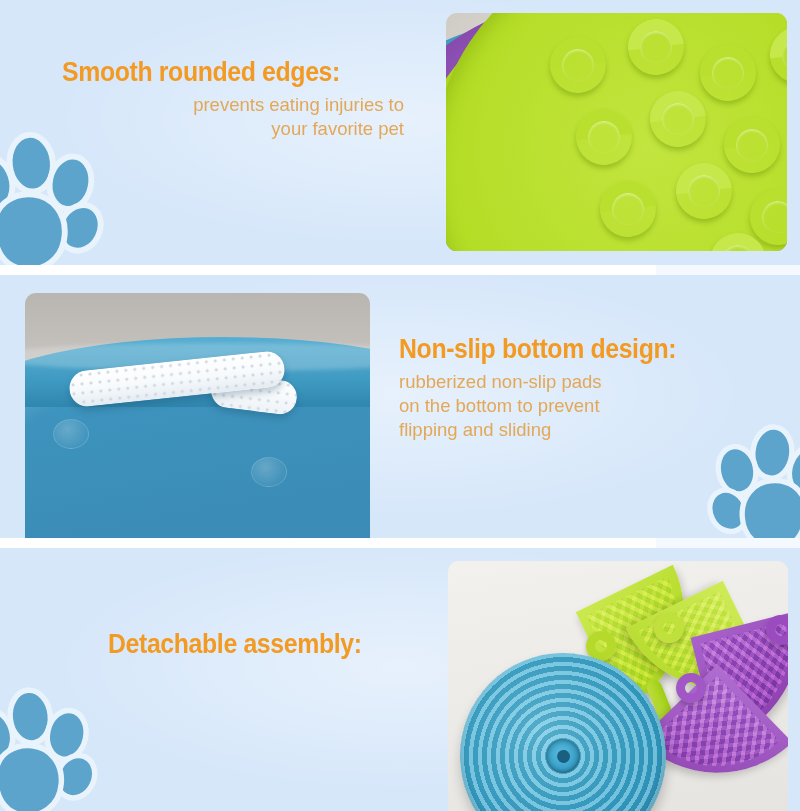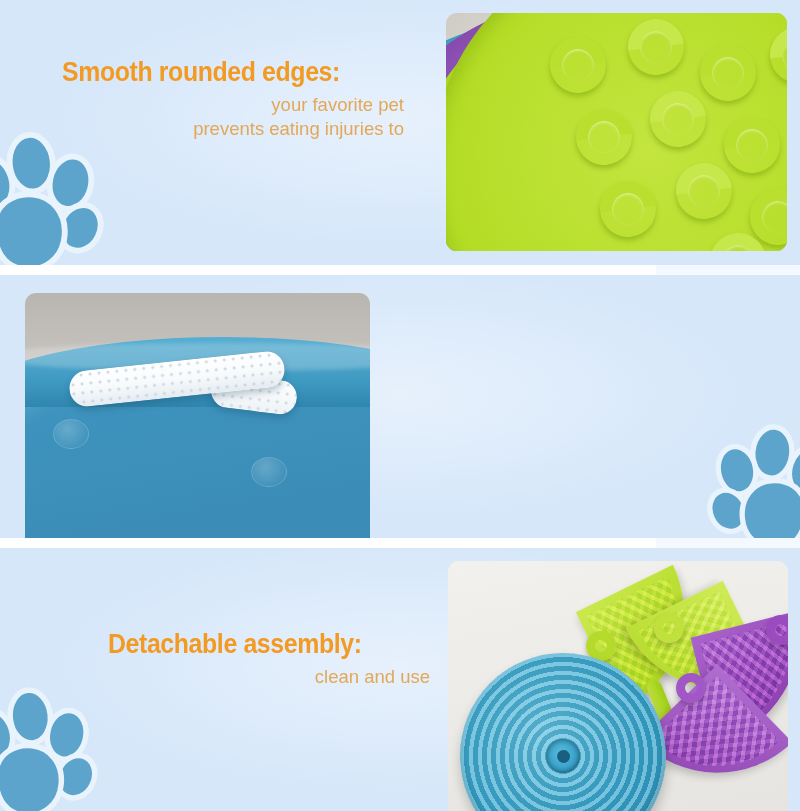--- a/index.html
+++ b/index.html
@@ -262,22 +262,22 @@
         <ellipse cx="46" cy="38" rx="22" ry="29" transform="rotate(-6 46 38)"></ellipse>
         <ellipse cx="86" cy="58" rx="21" ry="27" transform="rotate(12 86 58)"></ellipse>
         <ellipse cx="96" cy="104" rx="20" ry="24" transform="rotate(26 96 104)"></ellipse>
         <path d="M8 104 C8 78 30 68 48 70 C68 72 82 90 80 112 C78 136 58 150 36 146 C16 142 8 124 8 104 Z"></path>
       </g>
     </svg>
 
     <div class="text-block tb-1">
       <div class="heading">Smooth rounded edges:</div>
       <div class="subtitle">
+        <div>prevents eating injuries to</div>
         <div>your favorite pet</div>
-        <div>prevents eating injuries to</div>
       </div>
     </div>
 
     <div class="photo photo-1">
       <div class="photo-inner">
         <div class="p1-bg"></div>
         <div class="ring ring-blue"></div>
         <div class="ring ring-purple"></div>
         <div class="ring ring-green"></div>
         <div class="bowl-inner">
@@ -308,20 +308,28 @@
     <svg class="paw paw-2" viewBox="0 0 120 145" aria-hidden="true" style="transform: scaleX(-1);">
       <g fill="#5ba3cc" stroke="#eaf4fd" stroke-width="6" stroke-linejoin="round">
         <ellipse cx="4" cy="58" rx="22" ry="28" transform="rotate(-18 4 58)"></ellipse>
         <ellipse cx="46" cy="38" rx="22" ry="29" transform="rotate(-6 46 38)"></ellipse>
         <ellipse cx="86" cy="58" rx="21" ry="27" transform="rotate(12 86 58)"></ellipse>
         <ellipse cx="96" cy="104" rx="20" ry="24" transform="rotate(26 96 104)"></ellipse>
         <path d="M8 104 C8 78 30 68 48 70 C68 72 82 90 80 112 C78 136 58 150 36 146 C16 142 8 124 8 104 Z"></path>
       </g>
     </svg>
 
+    <div class="text-block tb-2">
+      <div class="heading">Non-slip bottom design:</div>
+      <div class="subtitle">
+        <div>rubberized non-slip pads</div>
+        <div>on the bottom to prevent</div>
+        <div>flipping and sliding</div>
+      </div>
+    </div>
 
     <div class="photo photo-2">
       <div class="photo-inner">
         <div class="p2-bg"></div>
         <div class="p2-sticks">
           <div class="p2-stick g"></div>
           <div class="p2-stick p"></div>
         </div>
         <div class="p2-bowl"></div>
         <div class="p2-rim"></div>
@@ -344,21 +352,20 @@
         <ellipse cx="46" cy="38" rx="22" ry="29" transform="rotate(-6 46 38)"></ellipse>
         <ellipse cx="86" cy="58" rx="21" ry="27" transform="rotate(12 86 58)"></ellipse>
         <ellipse cx="96" cy="104" rx="20" ry="24" transform="rotate(26 96 104)"></ellipse>
         <path d="M8 104 C8 78 30 68 48 70 C68 72 82 90 80 112 C78 136 58 150 36 146 C16 142 8 124 8 104 Z"></path>
       </g>
     </svg>
 
     <div class="text-block tb-3">
       <div class="heading">Detachable assembly:</div>
       <div class="subtitle">
-        <div>clean and use</div>
       </div>
     </div>
 
     <div class="photo photo-3">
       <div class="photo-inner">
         <div class="p3-bg"></div>
         <div class="seg seg-g1"></div>
         <div class="seg seg-g2"></div>
         <div class="green-stem"></div>
         <div class="seg seg-p1"></div>

